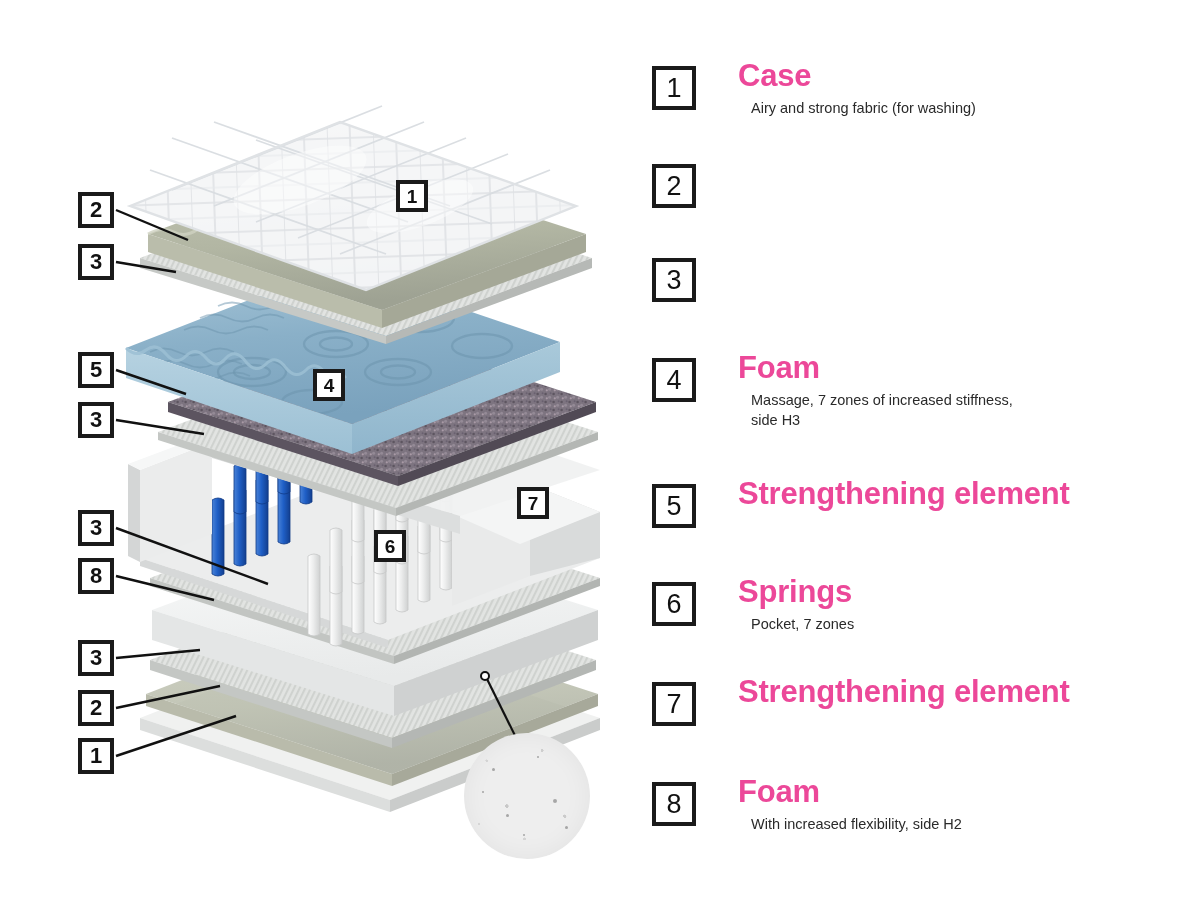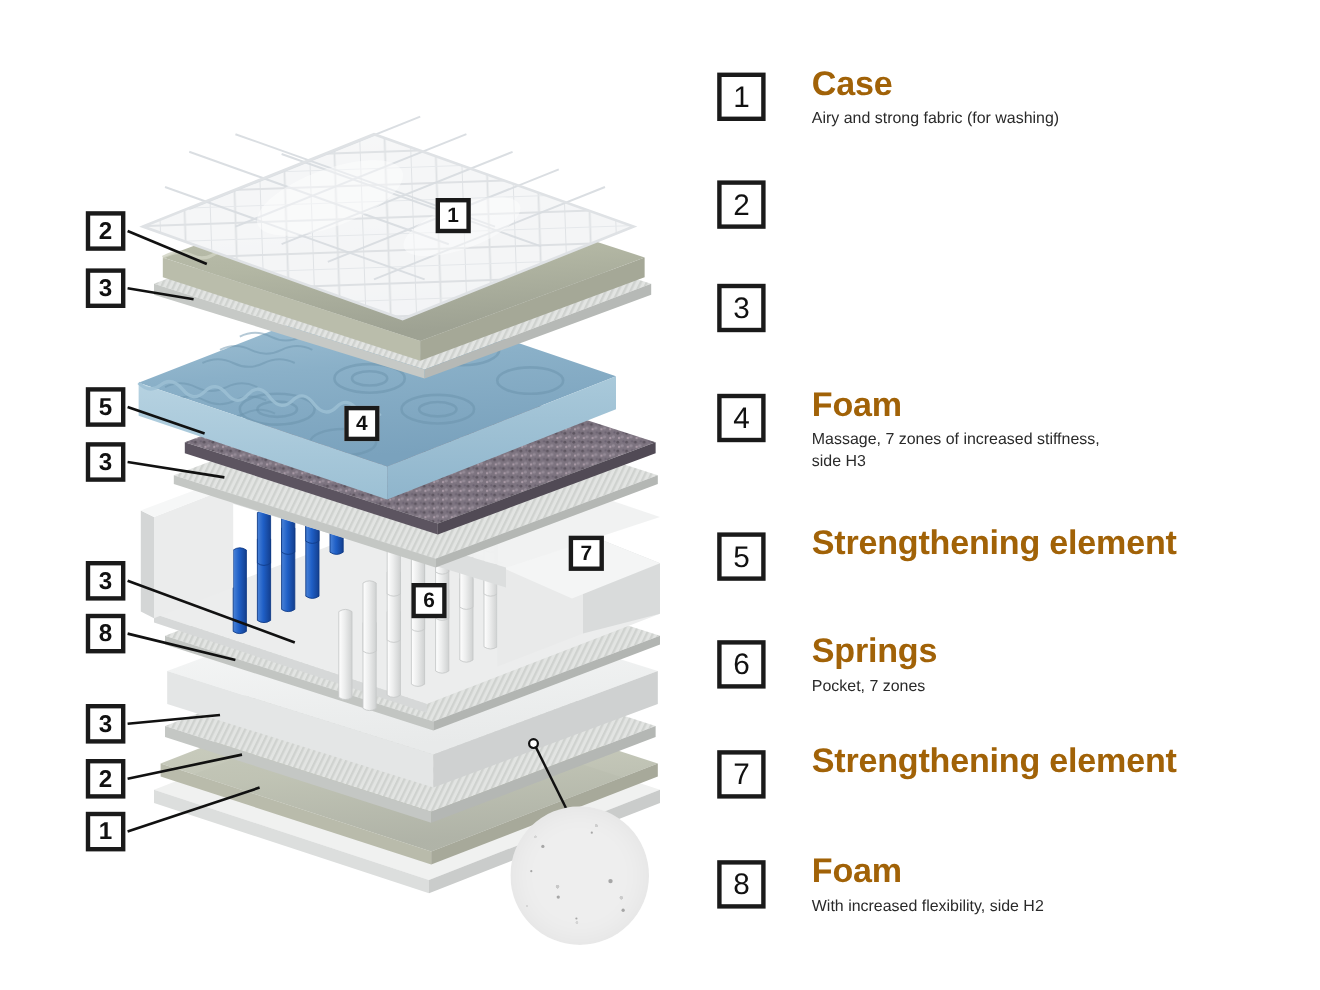--- a/index.html
+++ b/index.html
@@ -27,22 +27,22 @@
   }
   .numbox.small{width:36px;height:36px;font-size:22px;}
   .numbox.badge{width:32px;height:32px;font-size:19px;border-width:4px;}
   .numbox.legend{width:44px;height:44px;font-size:27px;border-width:4px;font-weight:400;}
 
   
   #legend{position:absolute;left:652px;top:56px;width:540px;}
   .leg-row{position:absolute;left:0;display:flex;align-items:flex-start;}
   .leg-box{flex:0 0 auto;margin-right:0;}
   .leg-txt{position:absolute;left:86px;top:-6px;width:450px;}
-  .leg-title{font-size:31px;font-weight:700;color:#a16207;line-height:1.04;white-space:nowrap;letter-spacing:-0.2px;}
-  .leg-sub{font-size:14.5px;font-weight:400;color:#2a2a2a;line-height:1.35;margin-top:7px;}
+  .leg-title{font-size:31px;font-weight:700;color:#ec4899;line-height:1.04;white-space:nowrap;letter-spacing:-0.2px;}
+  .leg-sub{font-size:14.5px;font-weight:400;color:#2a2a2a;line-height:1.35;margin-top:7px;margin-left:13px;}
 
   
   #magnifier{
     position:absolute;left:464px;top:733px;width:126px;height:126px;border-radius:50%;
     background:
       radial-gradient(circle at 18% 22%, rgba(0,0,0,.10) 0 1.1px, transparent 1.4px),
       radial-gradient(circle at 62% 14%, rgba(0,0,0,.13) 0 1.3px, transparent 1.6px),
       radial-gradient(circle at 34% 58%, rgba(0,0,0,.16) 0 1.6px, transparent 1.9px),
       radial-gradient(circle at 80% 66%, rgba(0,0,0,.15) 0 1.5px, transparent 1.8px),
       radial-gradient(circle at 48% 84%, rgba(0,0,0,.11) 0 1.2px, transparent 1.5px),

